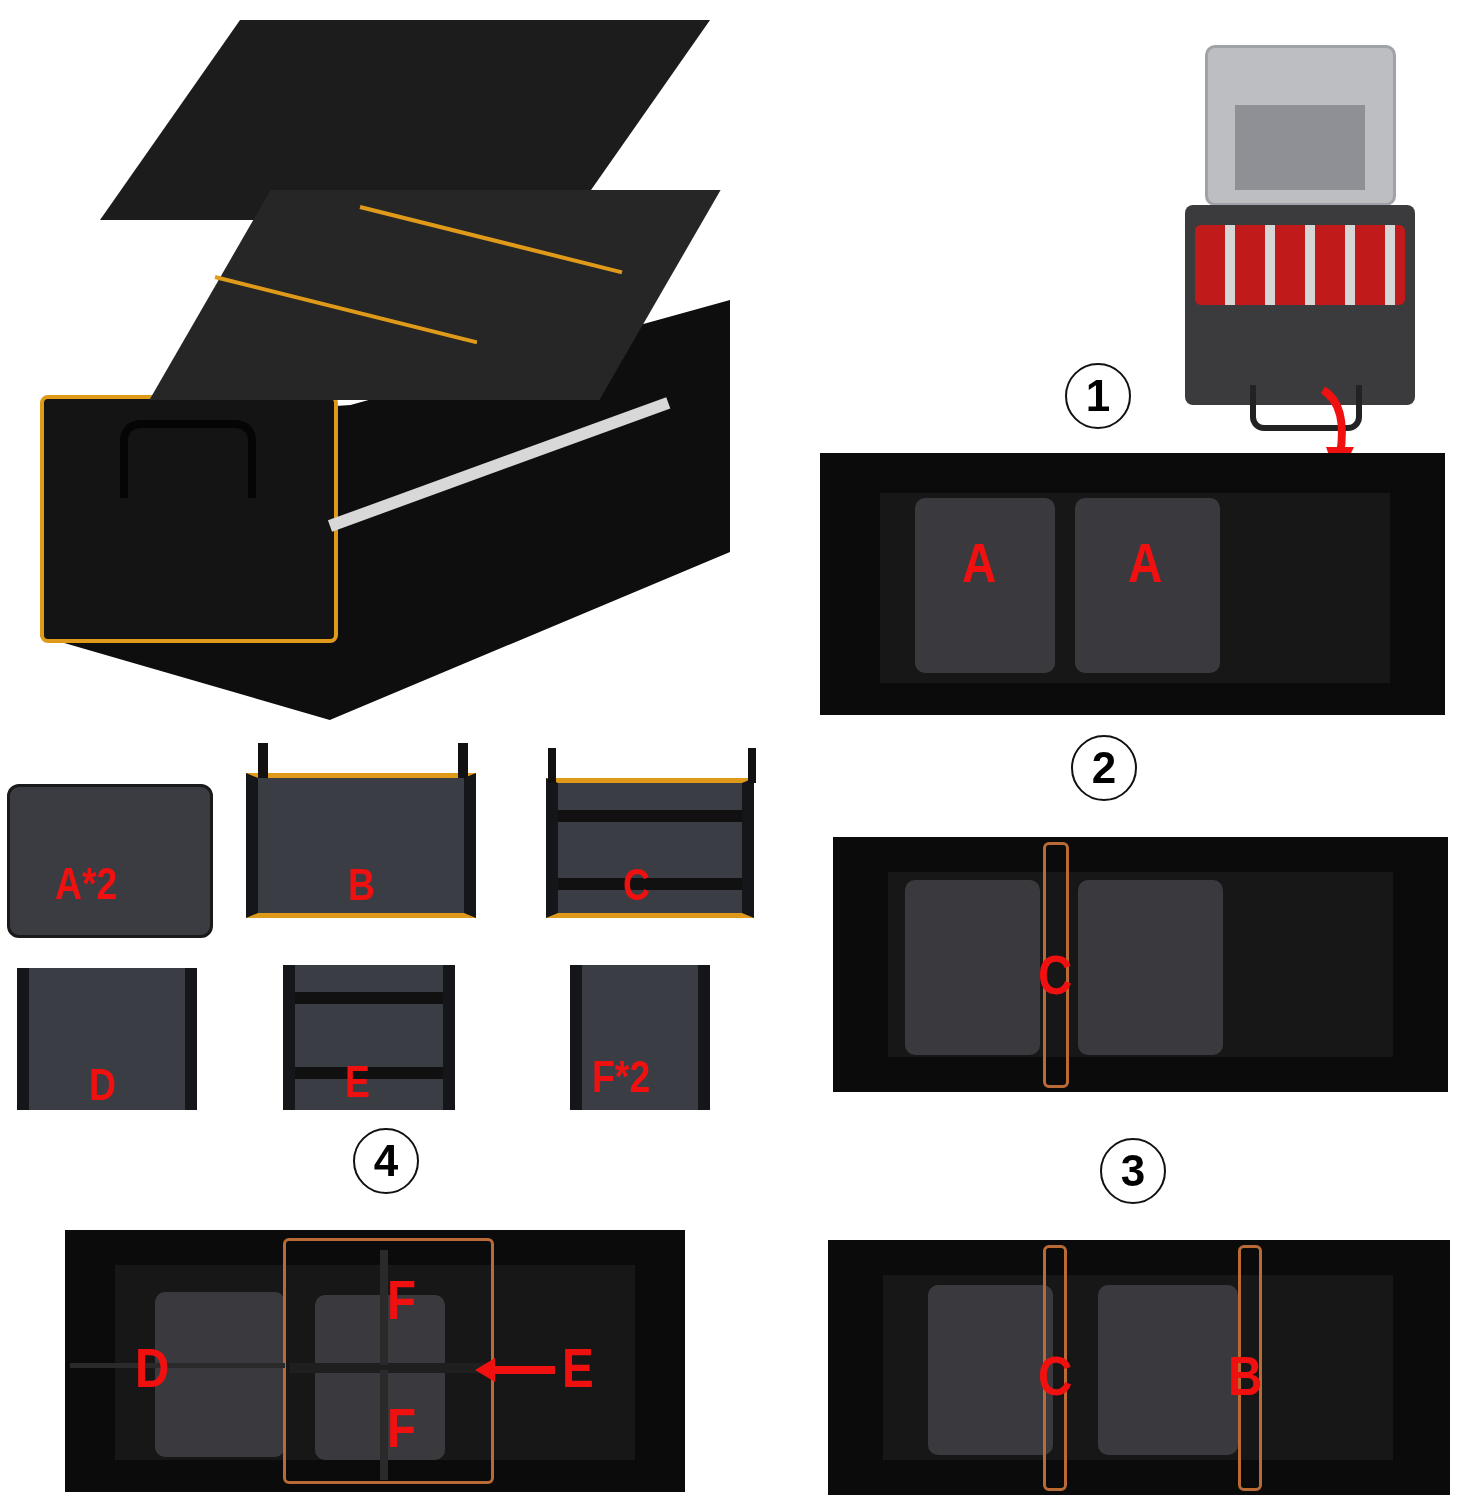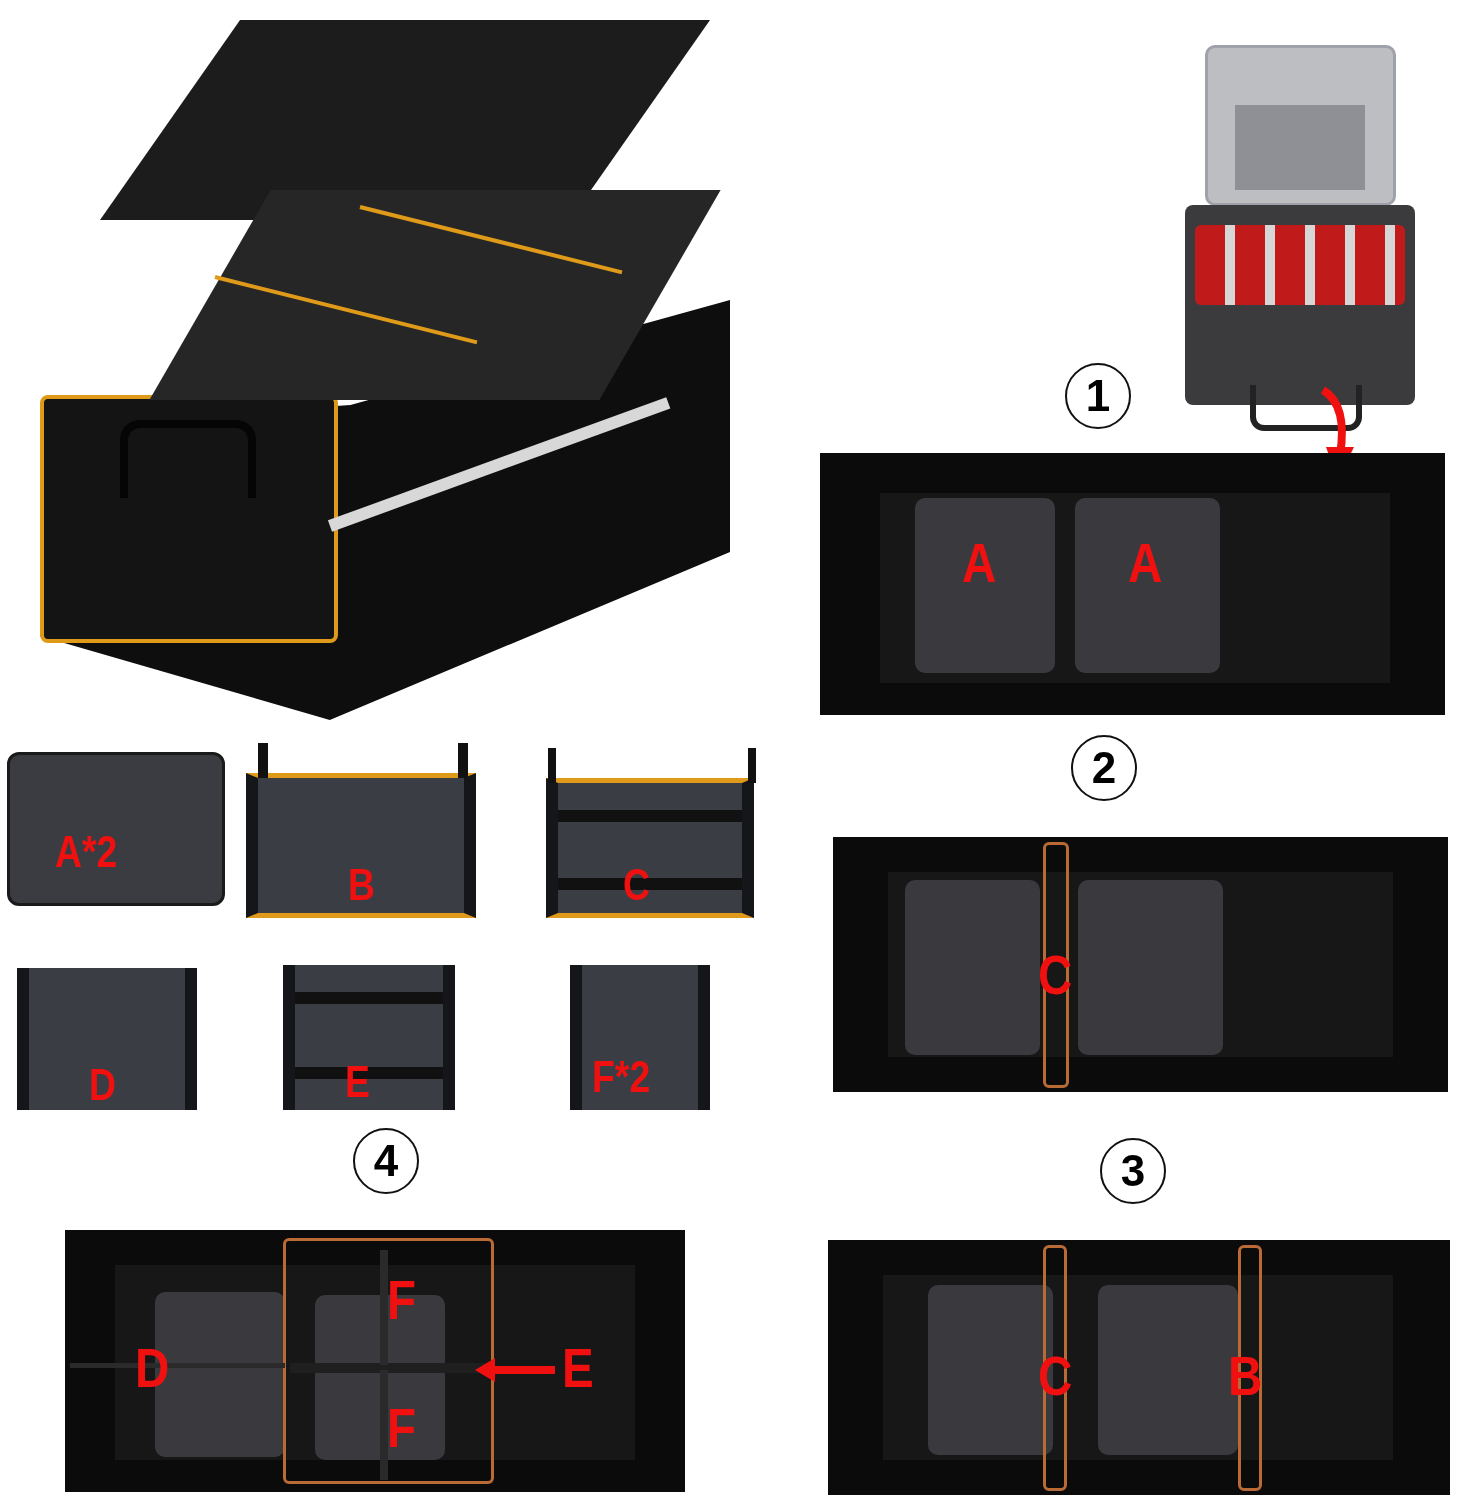--- a/index.html
+++ b/index.html
@@ -98,21 +98,21 @@
   <div class="lbl" style="left:70px;top:110px;font-size:56px;">D</div>
   <div class="abs" style="left:410px;top:128px;">
     <svg width="80" height="24" viewBox="0 0 80 24">
         <polygon points="0,12 20,0 20,8 80,8 80,16 20,16 20,24" fill="#f01010"></polygon>
       </svg>
   </div>
   <div class="lbl" style="left:497px;top:110px;font-size:56px;">E</div>
   <div class="lbl" style="left:322px;top:170px;font-size:56px;">F</div>
 </div>
 
-<div class="abs" style="left:7px;top:752px;width:200px;height:148px;background:#3a3c42;border:3px solid #1a1a1a;border-radius:12px;padding-left:12px;">
+<div class="abs" style="left:7px;top:784px;width:200px;height:148px;background:#3a3c42;border:3px solid #1a1a1a;border-radius:12px;">
   <div class="lbl" style="left:45px;top:75px;font-size:44px;">A*2</div>
 </div>
 <div class="panel orange" style="left:246px;top:773px;width:230px;height:145px;">
   <div class="strap" style="left:0;top:-35px;width:10px;height:35px;"></div>
   <div class="strap" style="left:200px;top:-35px;width:10px;height:35px;"></div>
   <div class="lbl" style="left:90px;top:85px;font-size:44px;">B</div>
 </div>
 <div class="panel orange" style="left:546px;top:778px;width:208px;height:140px;">
   <div class="strap" style="left:-10px;top:-35px;width:8px;height:35px;"></div>
   <div class="strap" style="left:190px;top:-35px;width:8px;height:35px;"></div>

